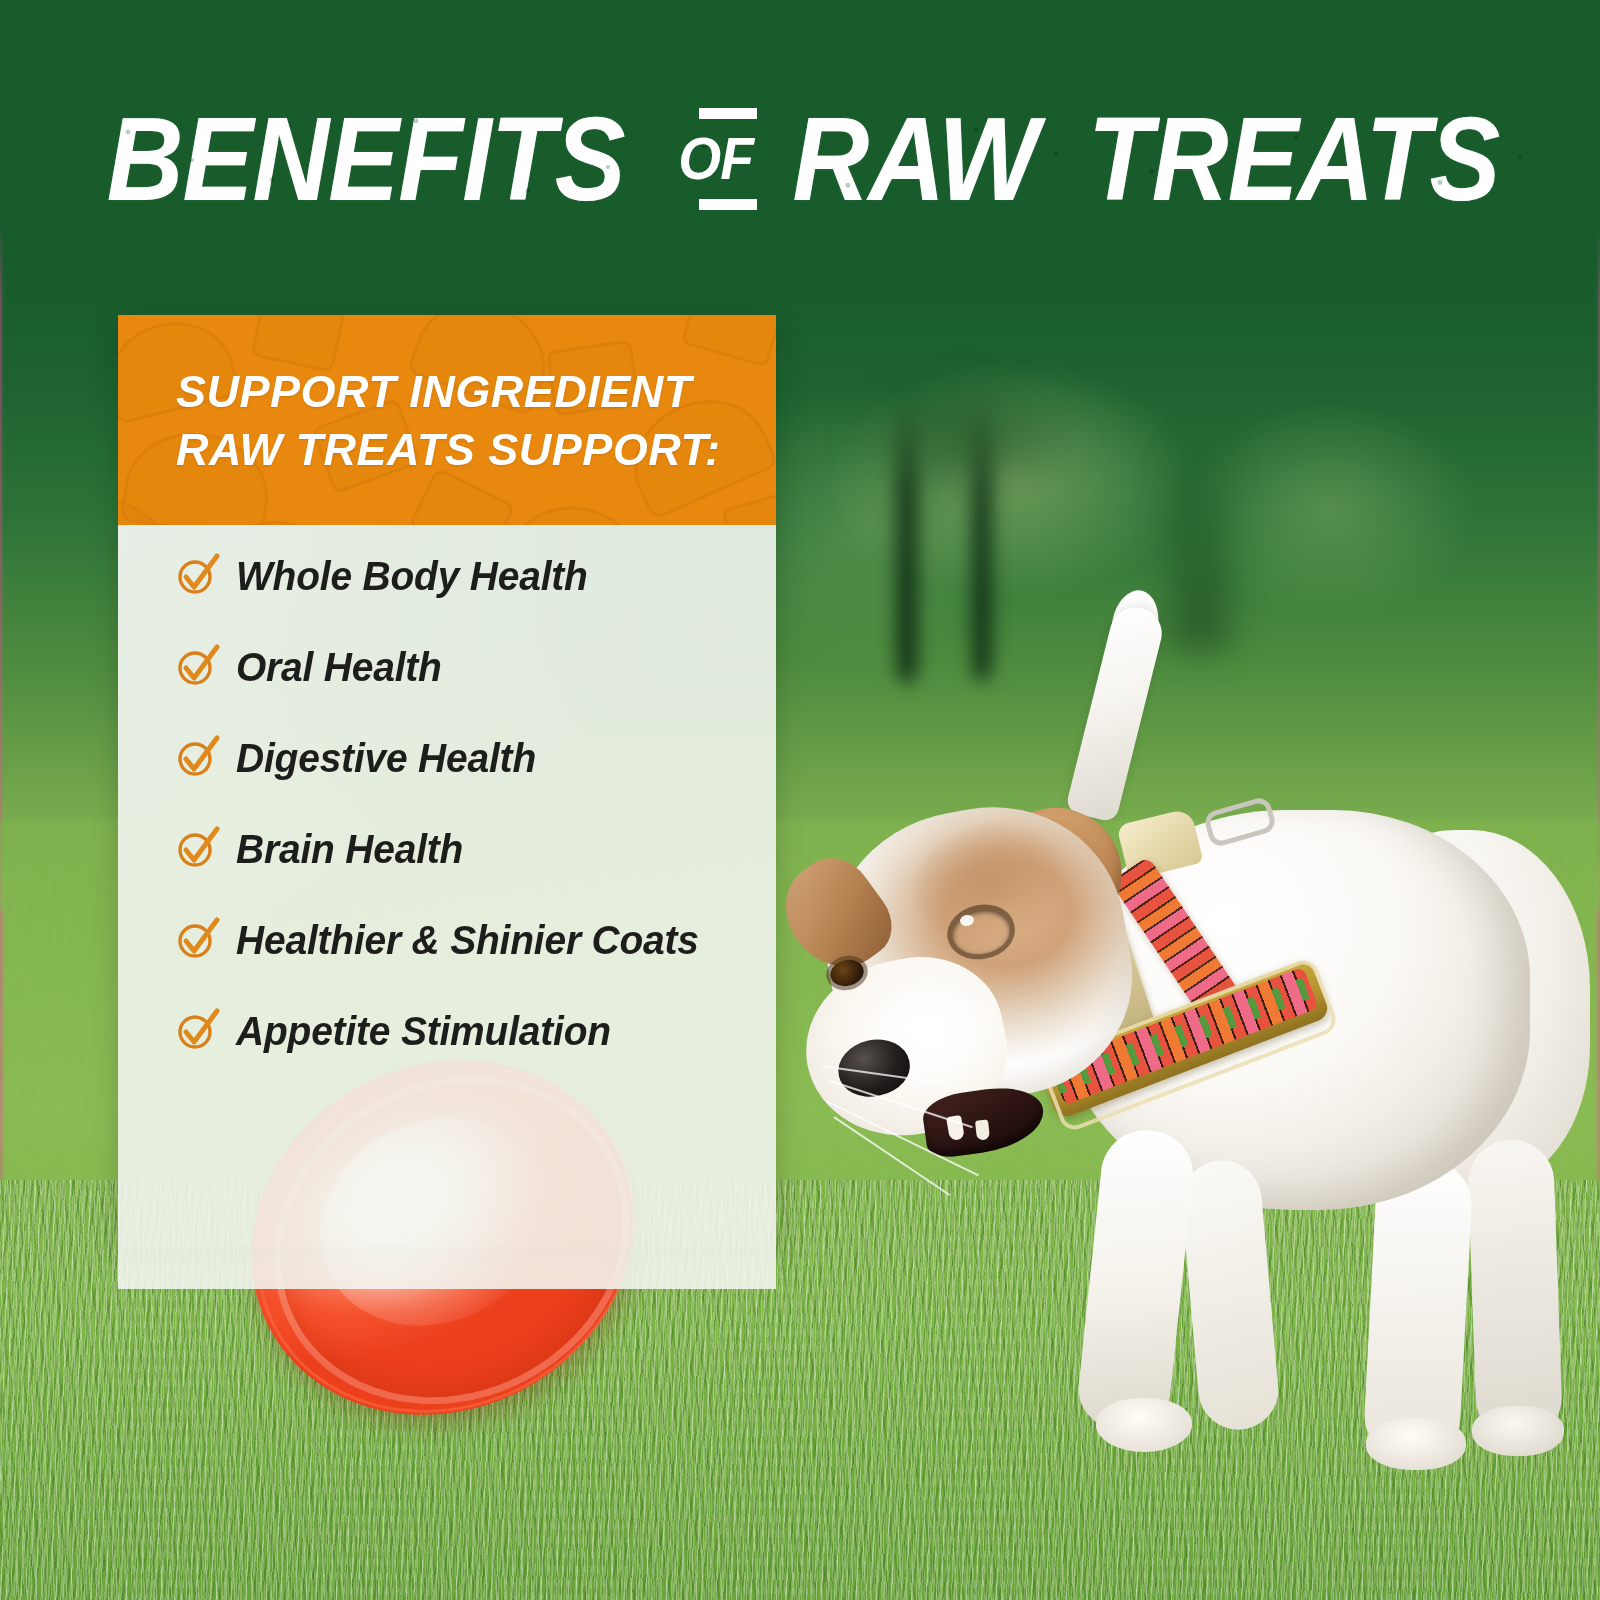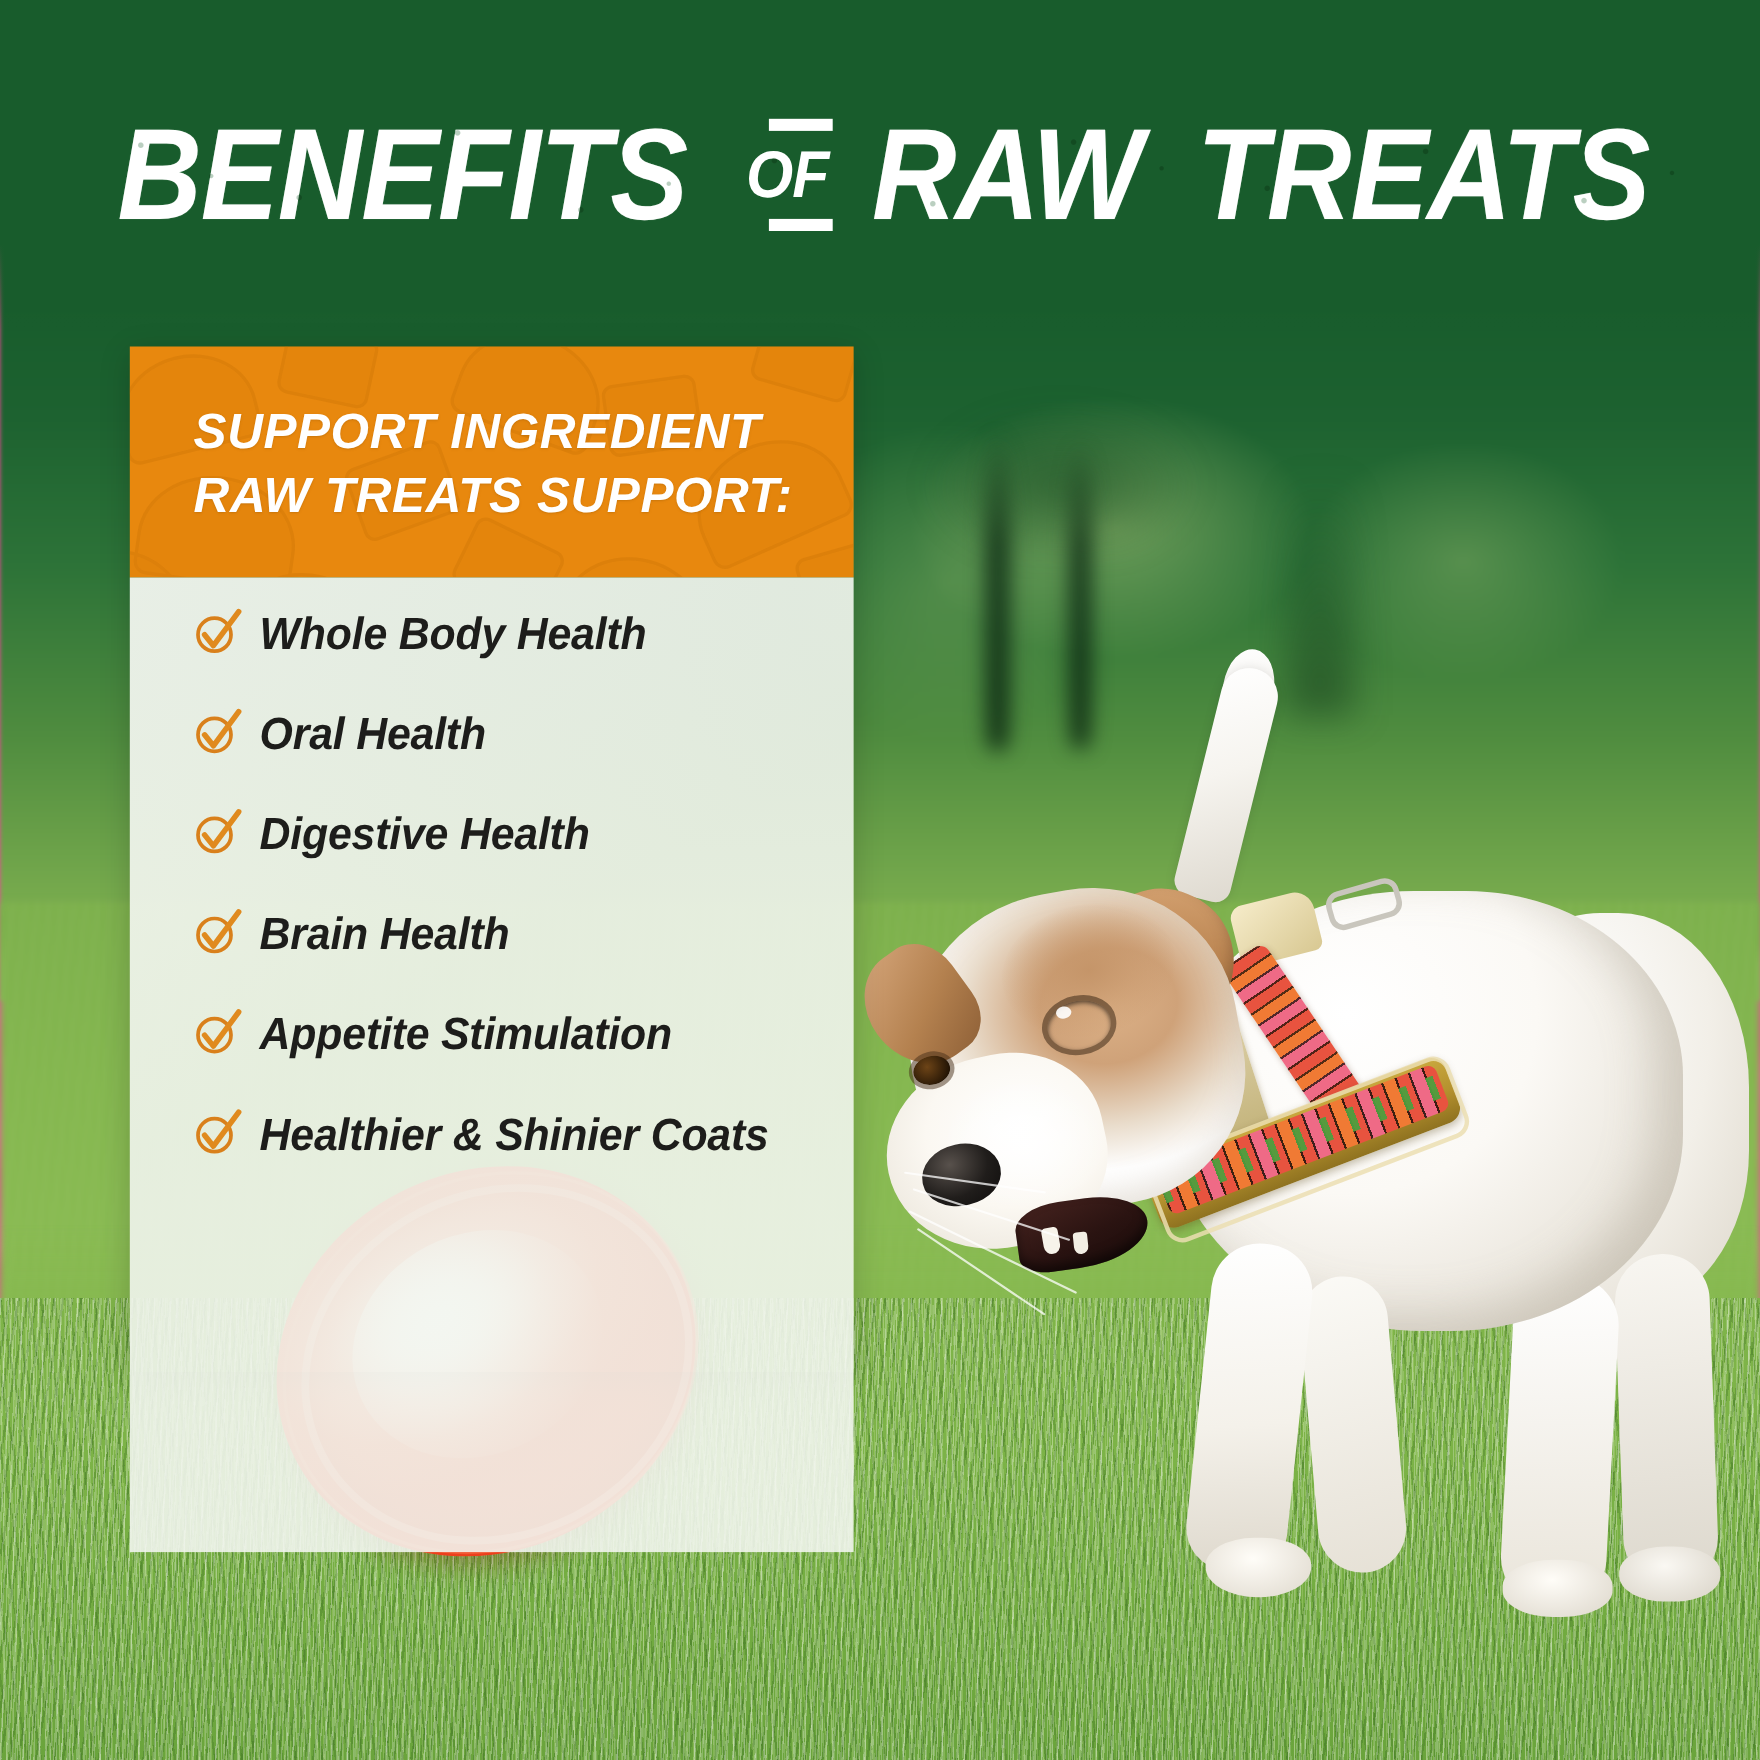--- a/index.html
+++ b/index.html
@@ -317,21 +317,21 @@
     border-radius:50% 50% 12px 12px / 62% 62% 12px 12px;
     background:rgba(196,113,6,.28);
   }
   .card-head h2{
     position:relative;margin:0;padding:48px 0 0 58px;
     color:#ffffff;font-weight:bold;font-size:45px;line-height:1.28;
     letter-spacing:.5px;z-index:2;
     text-shadow:0 1px 2px rgba(150,85,5,.35);
   }
   .card-body{
-    position:relative;width:100%;height:886px;
+    position:relative;width:100%;height:764px;
     background:linear-gradient(150deg, rgba(246,248,243,.93) 0%, rgba(240,244,237,.90) 42%, rgba(244,247,241,.88) 100%);
     padding-top:6px;box-sizing:border-box;
   }
   .blist{list-style:none;margin:0;padding:0;}
   .blist li{
     display:flex;align-items:center;gap:20px;
     height:91px;padding-left:58px;box-sizing:border-box;
   }
   .chk{position:relative;width:40px;height:40px;flex:0 0 40px;}
   .chk svg{position:absolute;left:-3px;top:-6px;width:48px;height:48px;}
@@ -481,29 +481,29 @@
           </span>
           <span class="lbl">Brain Health</span>
         </li>
         <li>
           <span class="chk">
             <svg viewBox="0 0 48 48" fill="none" xmlns="http://www.w3.org/2000/svg">
               <circle cx="22" cy="26" r="15" stroke="#D9801B" stroke-width="3.4" fill="none"></circle>
               <path d="M13 26 L21 36 L44 5" stroke="#E08A1E" stroke-width="5" stroke-linecap="round" stroke-linejoin="round" fill="none"></path>
             </svg>
           </span>
-          <span class="lbl">Appetite Stimulation</span>
+          <span class="lbl">Healthier &amp; Shinier Coats</span>
         </li>
         <li>
           <span class="chk">
             <svg viewBox="0 0 48 48" fill="none" xmlns="http://www.w3.org/2000/svg">
               <circle cx="22" cy="26" r="15" stroke="#D9801B" stroke-width="3.4" fill="none"></circle>
               <path d="M13 26 L21 36 L44 5" stroke="#E08A1E" stroke-width="5" stroke-linecap="round" stroke-linejoin="round" fill="none"></path>
             </svg>
           </span>
-          <span class="lbl">Healthier &amp; Shinier Coats</span>
+          <span class="lbl">Appetite Stimulation</span>
         </li>
       </ul>
     </div>
 
   </div>
 
 </div>
 
 </body></html>

